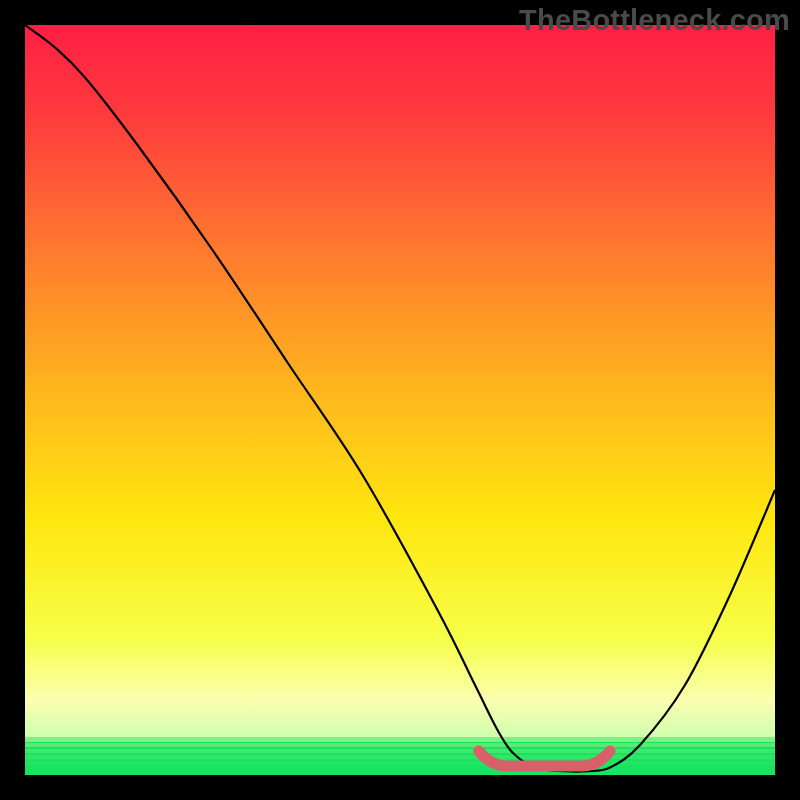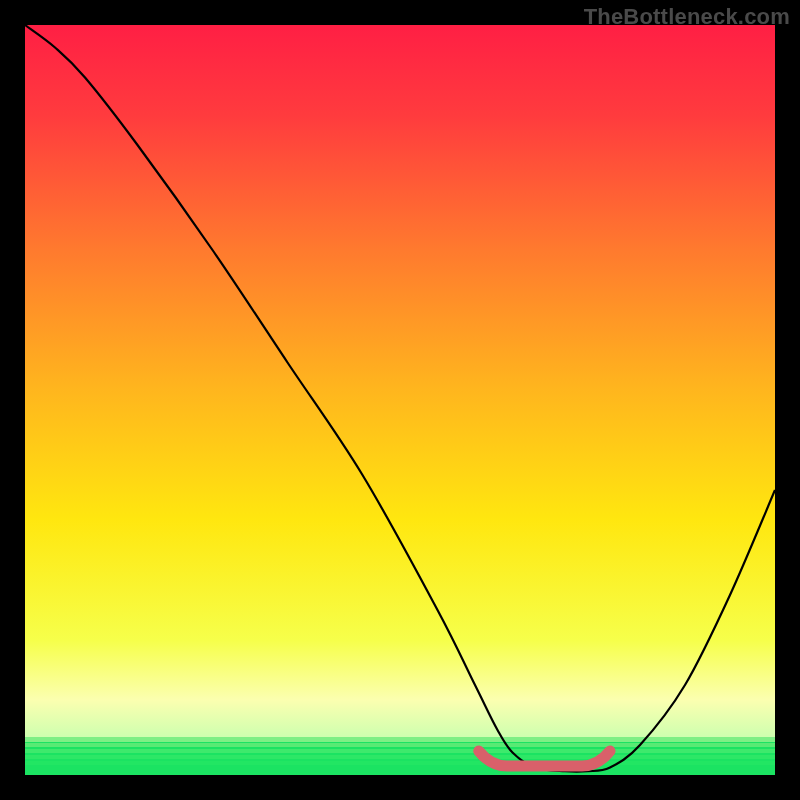--- a/index.html
+++ b/index.html
@@ -14,21 +14,21 @@
   .frame {
     position: relative;
     width: 800px;
     height: 800px;
     background: #000;
   }
   .watermark {
     position: absolute;
     top: 4px;
     right: 10px;
-    font-size: 22px;
+    font-size: 29px;
     font-weight: bold;
     color: #4a4a4a;
     letter-spacing: 0.2px;
     z-index: 10;
   }
   .chart {
     position: absolute;
     left: 25px;
     top: 25px;
     width: 750px;

